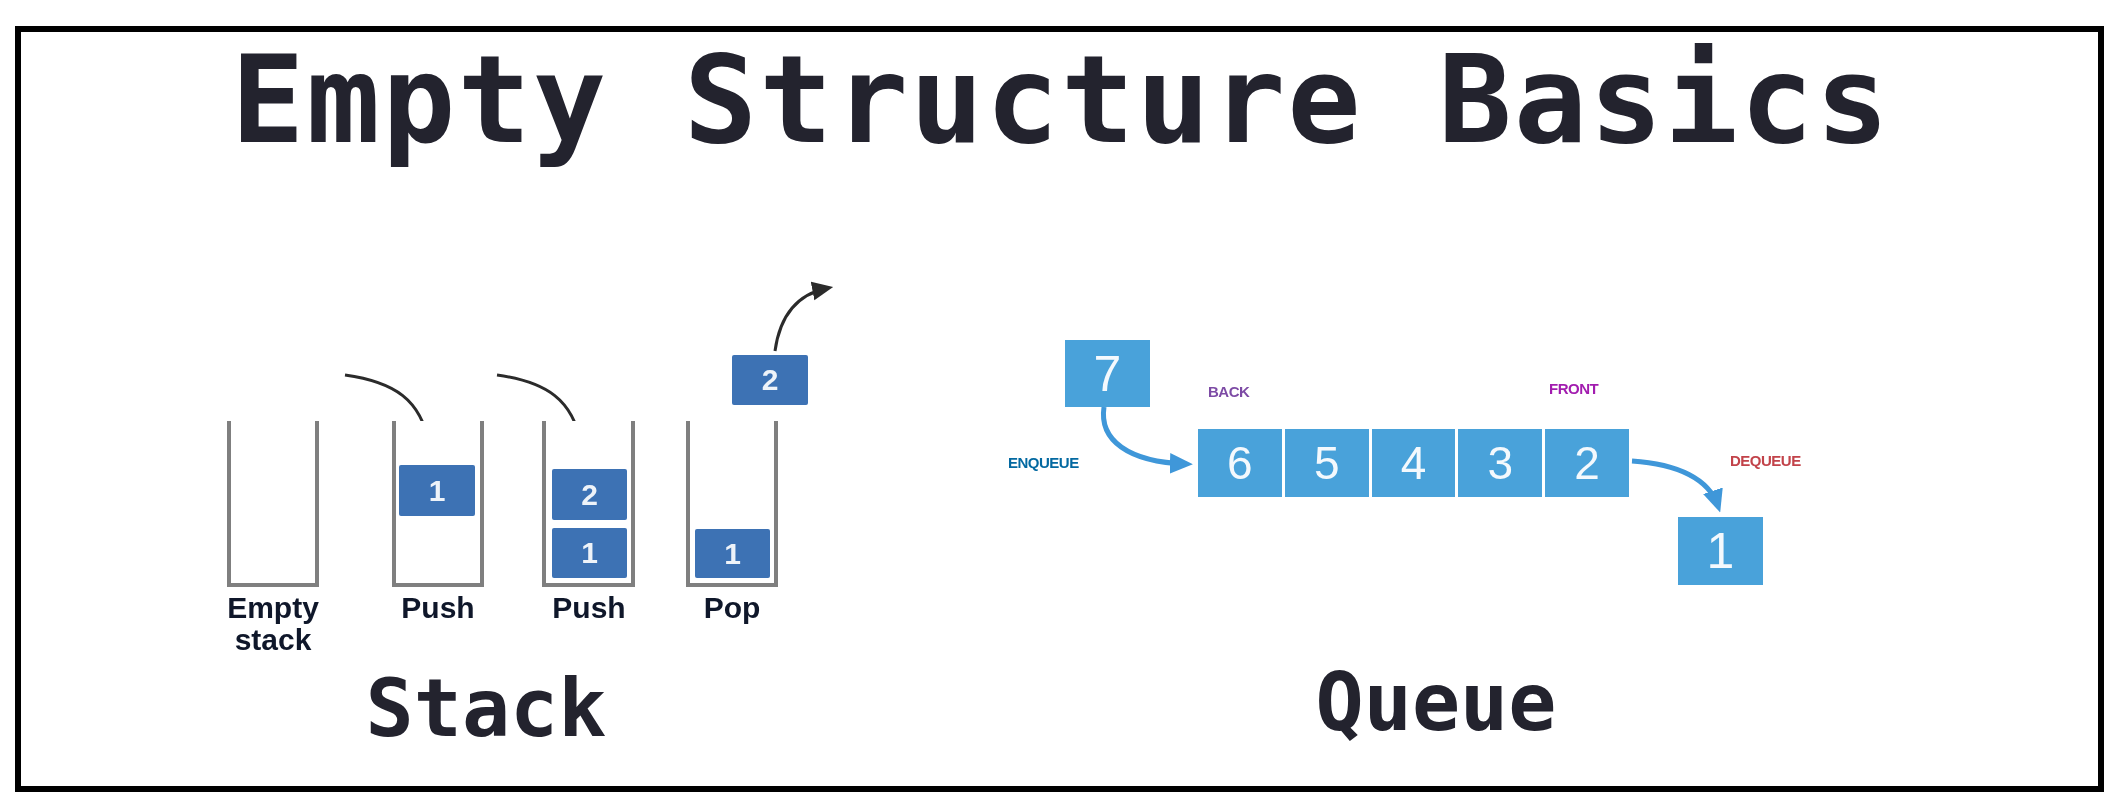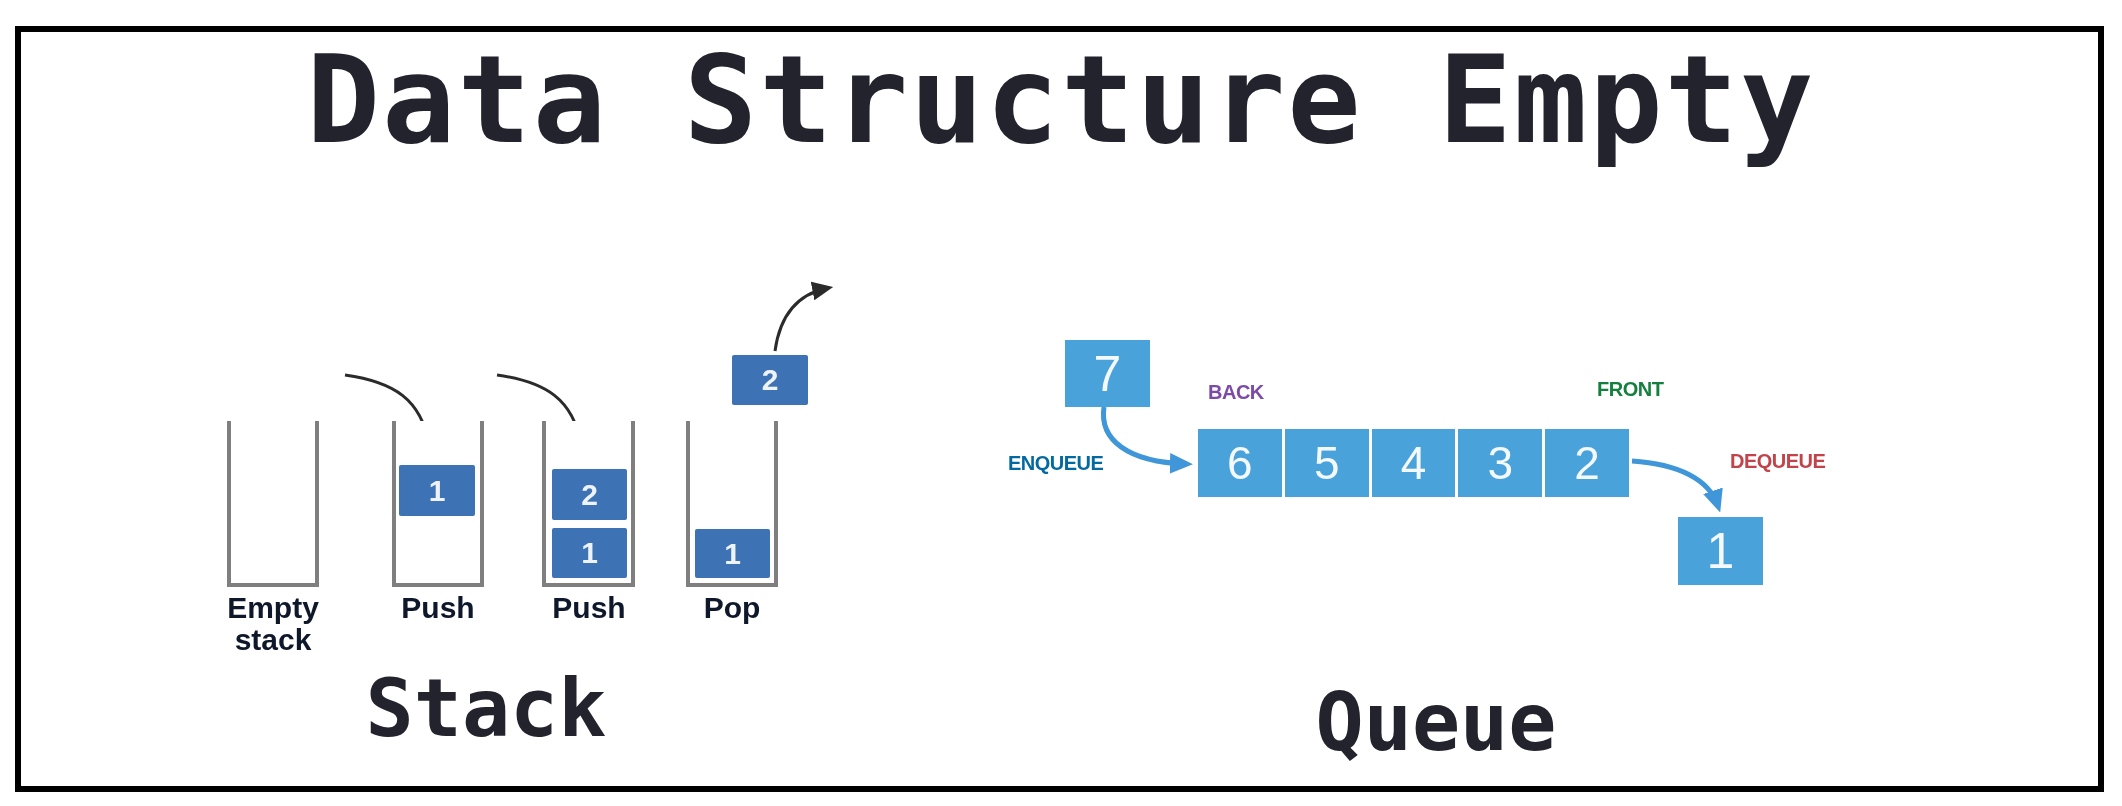--- a/index.html
+++ b/index.html
@@ -54,36 +54,36 @@
   .queue-row{
     position:absolute;left:1198px;top:429px;width:431px;height:68px;
     display:flex;gap:3px;
   }
   .queue-cell{
     flex:1;background:#49a2da;
     color:#f4f9fd;font-size:46px;font-weight:400;
     display:flex;align-items:center;justify-content:center;
   }
   .q-tag{
-    position:absolute;font-weight:bold;font-size:20px;line-height:26px;
+    position:absolute;font-weight:bold;font-size:15px;line-height:26px;
     letter-spacing:-0.5px;white-space:nowrap;
   }
   .tag-back{color:#7d4ba5;left:1208px;top:379px;}
-  .tag-front{color:#15803d;left:1549px;top:376px;margin-left:48px;}
+  .tag-front{color:#a21caf;left:1549px;top:376px;}
   .tag-enqueue{color:#0369a1;left:1008px;top:450px;}
   .tag-dequeue{color:#c2434a;left:1730px;top:448px;}
 </style>
 </head>
 <body>
 
 <div class="canvas">
 
   <div class="frame"></div>
 
-  <div class="title">Data Structure Empty</div>
+  <div class="title">Empty Structure Basics</div>
 
   <svg class="arrow-layer" viewBox="0 0 2122 806">
     <defs>
       <marker id="ah-black" viewBox="0 0 10 10" refX="7.5" refY="5" markerWidth="7" markerHeight="7" orient="auto">
         <path d="M0,0.5 L10,5 L0,9.5 z" fill="#2b2b2b"></path>
       </marker>
       <marker id="ah-blue" viewBox="0 0 10 10" refX="7" refY="5" markerWidth="4.6" markerHeight="4.6" orient="auto">
         <path d="M0,0.5 L10,5 L0,9.5 z" fill="#3f97d9"></path>
       </marker>
     </defs>
@@ -129,16 +129,16 @@
     <div class="queue-row">
       <div class="queue-cell">6</div>
       <div class="queue-cell">5</div>
       <div class="queue-cell">4</div>
       <div class="queue-cell">3</div>
       <div class="queue-cell">2</div>
     </div>
 
     <div class="q-box" style="left:1678px;top:517px;width:85px;height:68px;">1</div>
 
-    <div class="section-label" style="left:1236px;margin-top:20px;">Queue</div>
+    <div class="section-label" style="left:1236px;">Queue</div>
   </div>
 
 </div>
 
 </body></html>

